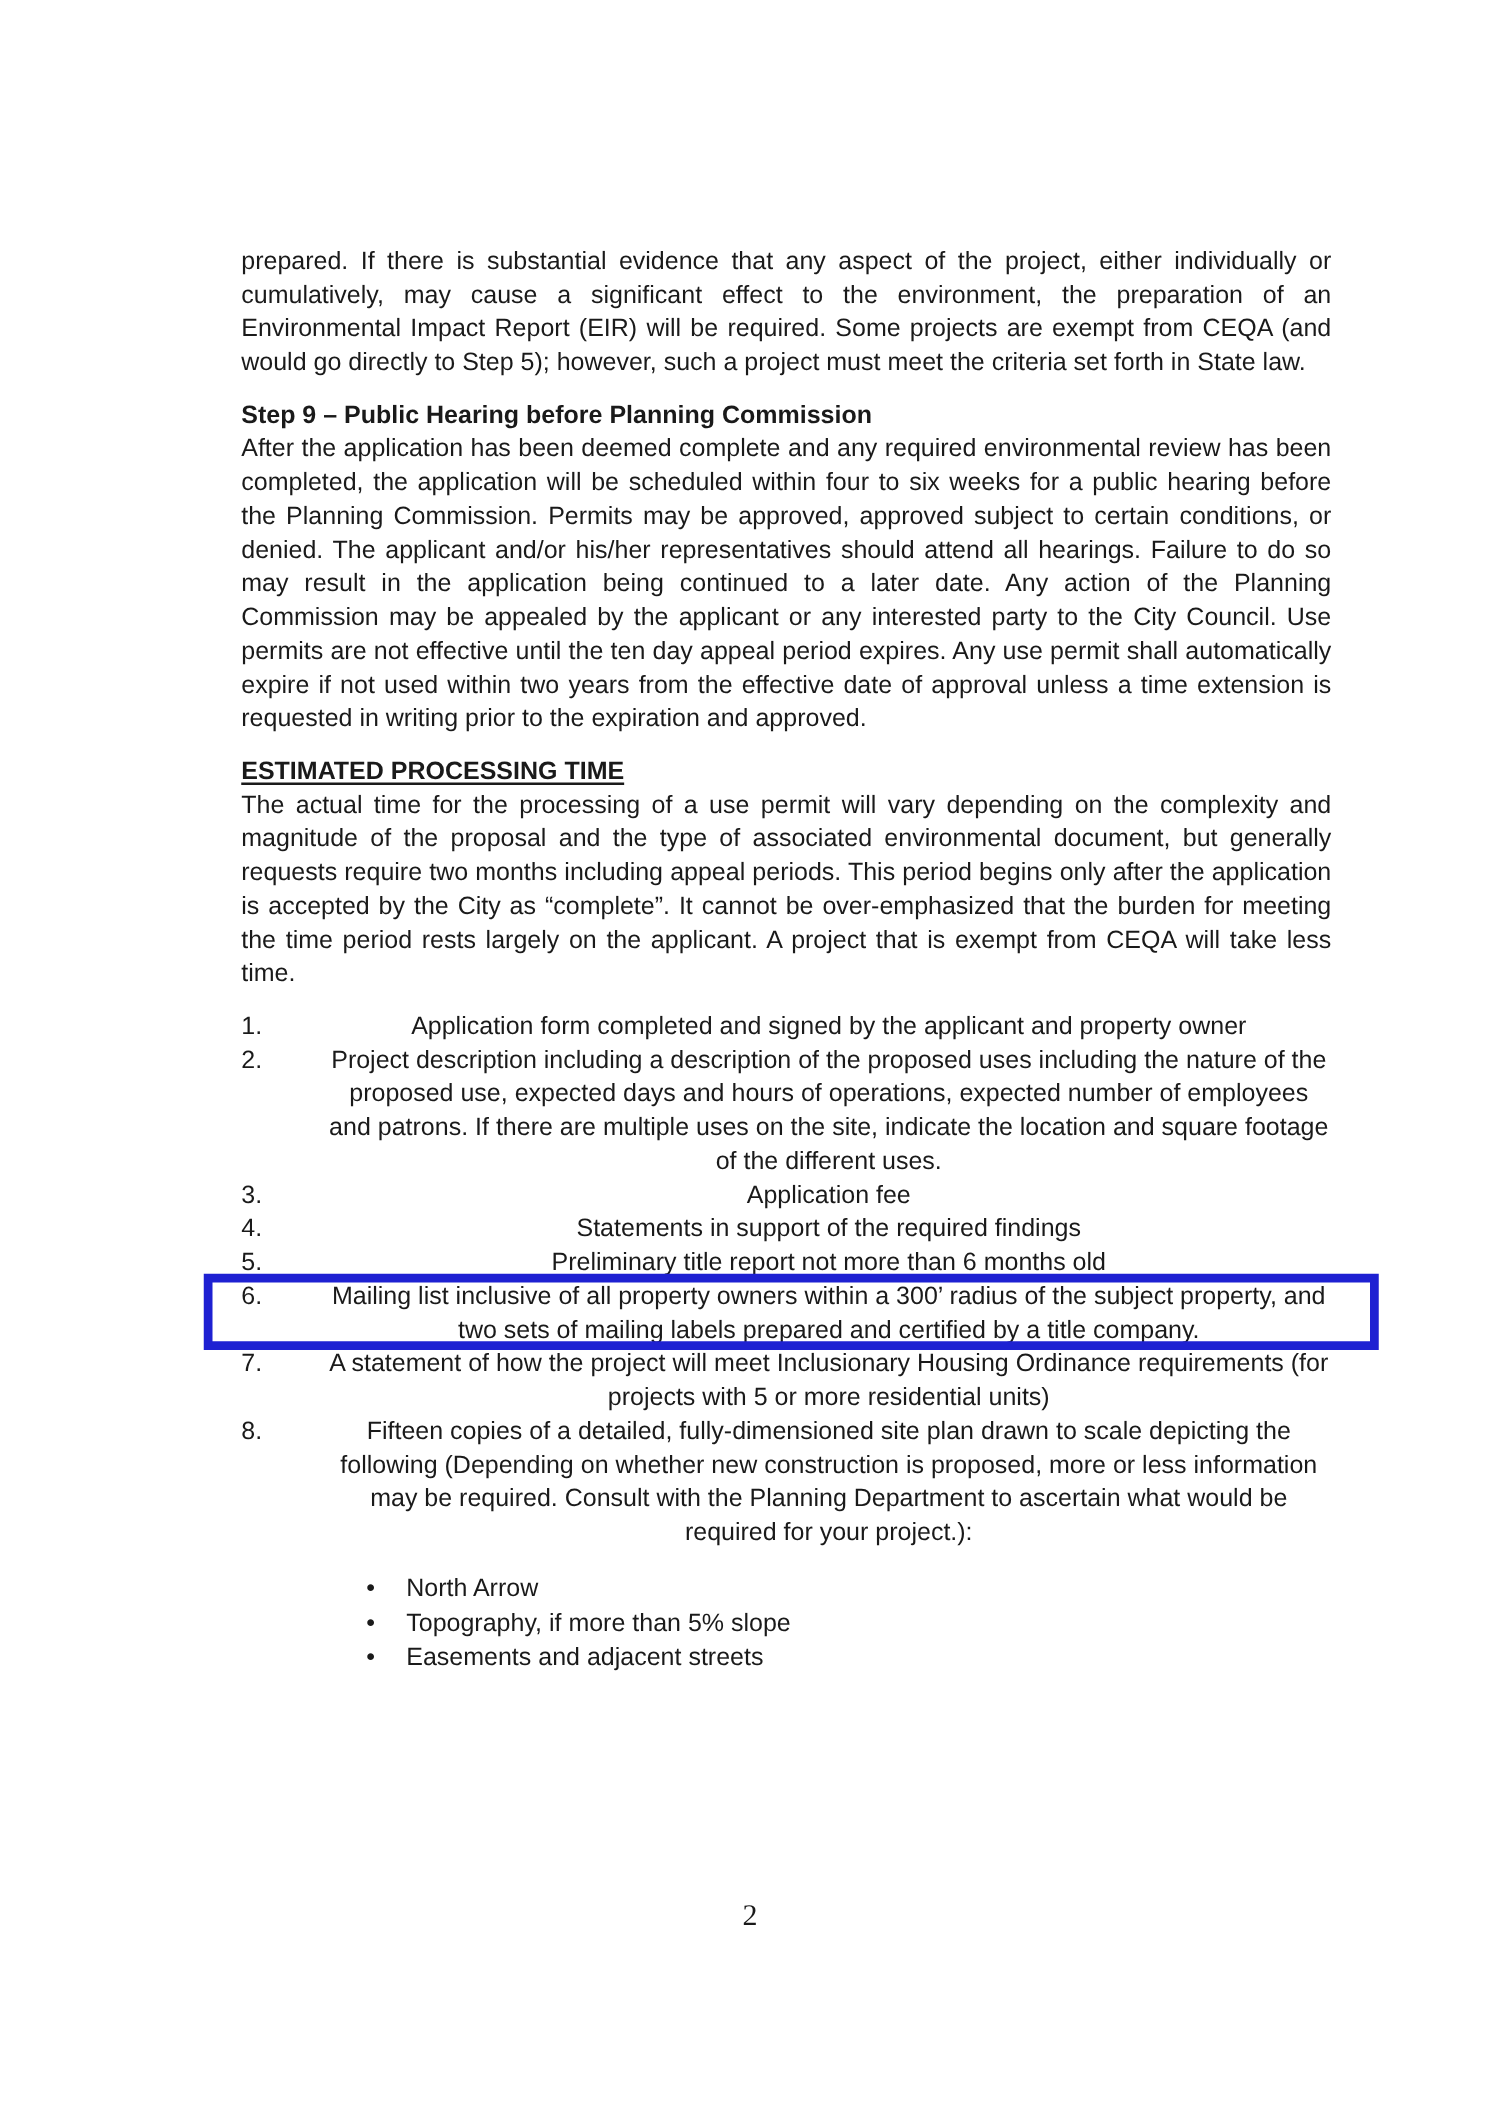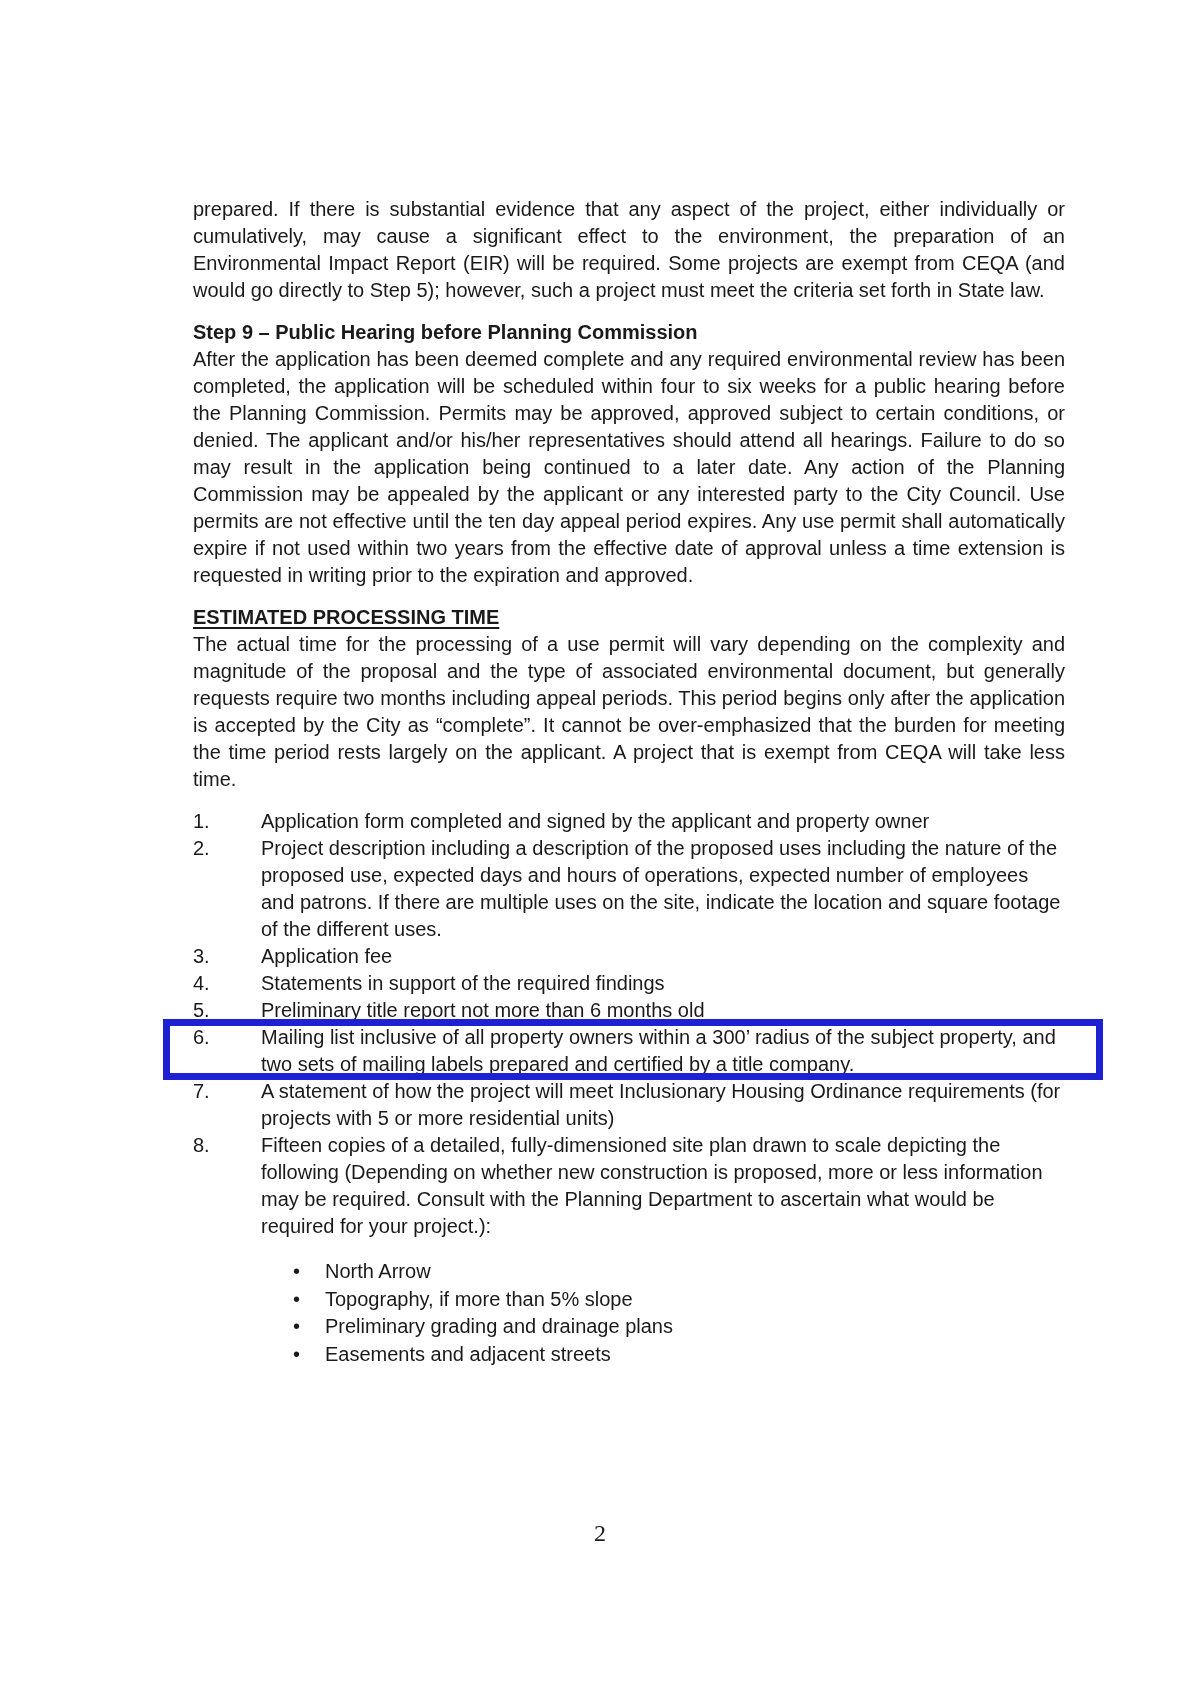--- a/index.html
+++ b/index.html
@@ -43,21 +43,21 @@
     position: relative;
     display: flex;
     align-items: flex-start;
   }
   .req-num {
     flex: 0 0 68px;
     width: 68px;
   }
   .req-text {
     flex: 1 1 auto;
-    text-align: left;
+    text-align: center;
   }
   .hl-frame { display: none; }
   .req-item.highlighted .hl-frame {
     display: block;
     position: absolute;
     left: -30px;
     right: -38px;
     top: -5px;
     bottom: -2px;
     border: 7px solid var(--highlight, #1e21d2);
@@ -169,24 +169,20 @@
             <span class="bullet-dot"></span>
             <span class="bullet-text">North Arrow</span>
           </div>
 
 
           <div class="bullet-item">
             <span class="bullet-dot"></span>
             <span class="bullet-text">Topography, if more than 5% slope</span>
           </div>
 
-          <div class="bullet-item">
-            <span class="bullet-dot"></span>
-            <span class="bullet-text">Preliminary grading and drainage plans</span>
-          </div>
 
 
 
           <div class="bullet-item">
             <span class="bullet-dot"></span>
             <span class="bullet-text">Easements and adjacent streets</span>
           </div>
         </div>
     </div>
 

